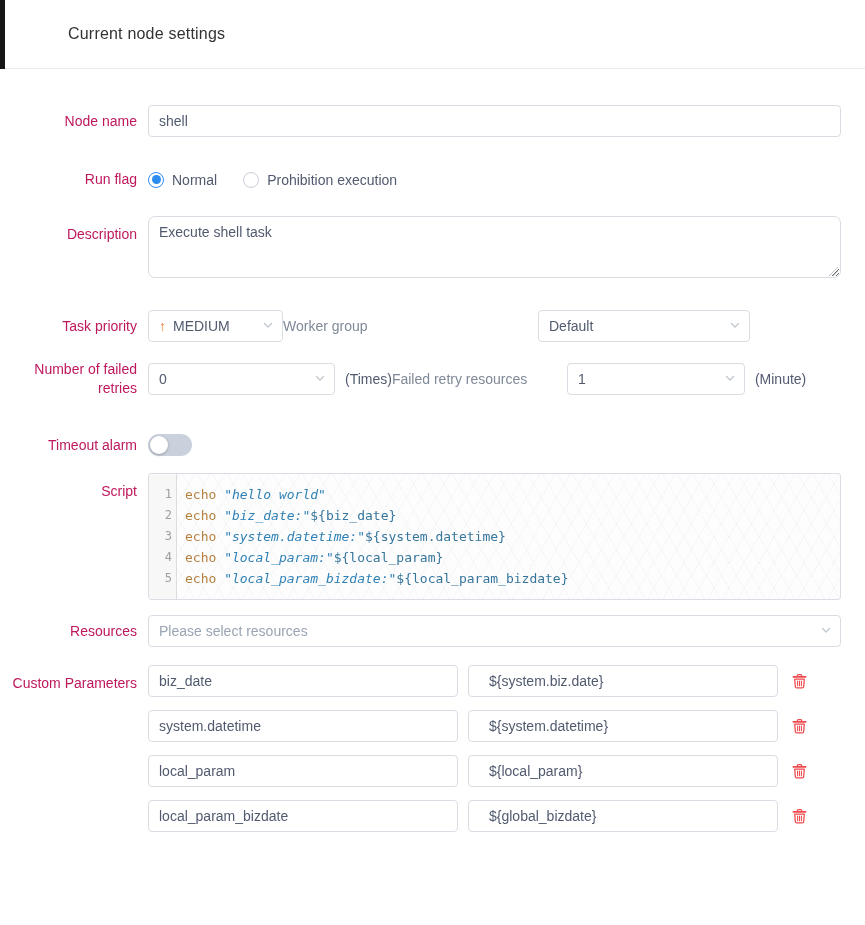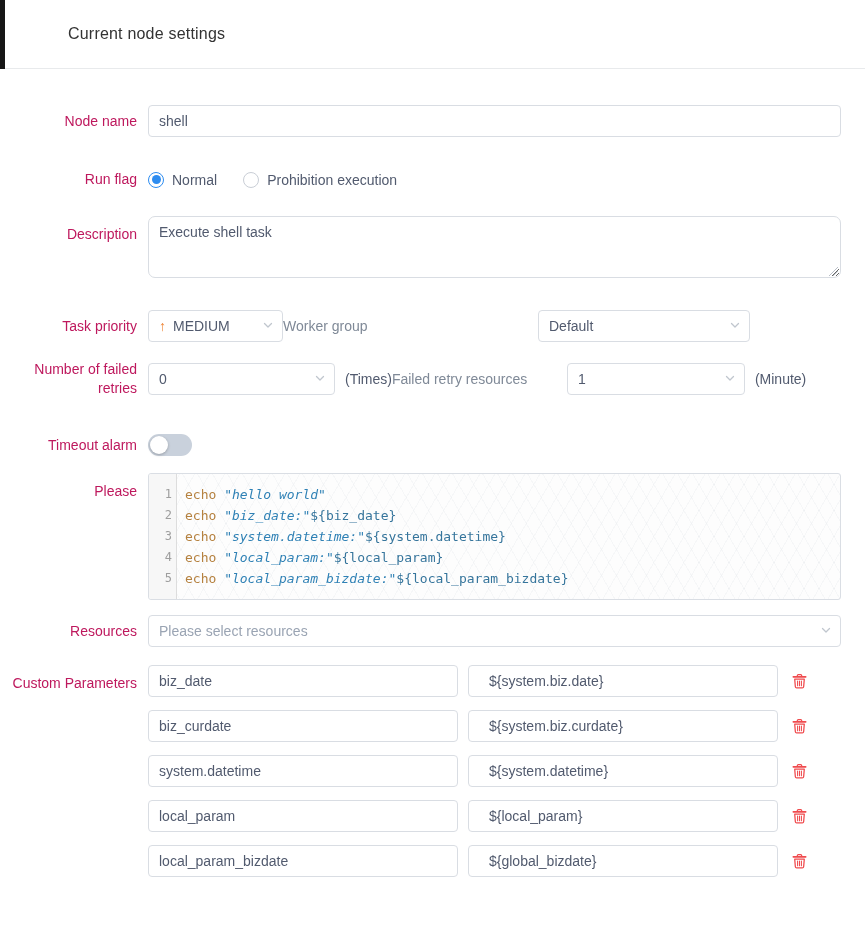--- a/index.html
+++ b/index.html
@@ -176,21 +176,21 @@
   <div class="row row-timeout">
     <div class="lbl">Timeout alarm</div>
     <div class="ctl">
       <div class="toggle">
           <div class="knob"></div>
         </div>
     </div>
   </div>
 
   <div class="row row-script">
-    <div class="lbl lbl-top">Please</div>
+    <div class="lbl lbl-top">Script</div>
     <div class="ctl">
       <div class="editor">
         <div class="gutter">
           <div class="ln">1</div>
           <div class="ln">2</div>
           <div class="ln">3</div>
           <div class="ln">4</div>
           <div class="ln">5</div>
         </div>
         <div class="codes">
@@ -228,32 +228,20 @@
         <span class="icon-btn">
           <svg width="17" height="17" viewBox="0 0 16 16" fill="none" stroke="#f04b4e" stroke-width="1.2" stroke-linecap="round" stroke-linejoin="round">
               <path d="M6 3 V2.4 a.8.8 0 0 1 .8-.8 h2.4 a.8.8 0 0 1 .8.8 V3"></path>
               <path d="M2.2 3.6 h11.6" stroke-width="1.6"></path>
               <path d="M3.5 5.8 h9 l-.6 7.2 a1.2 1.2 0 0 1 -1.2 1.1 H5.3 a1.2 1.2 0 0 1 -1.2-1.1 z"></path>
               <path d="M6.2 7.6 v4.4 M8 7.6 v4.4 M9.8 7.6 v4.4" stroke-width="1"></path>
             </svg>
         </span>
       </div>
 
-      <div class="param-row">
-        <input class="txt param-key" value="biz_curdate" style="">
-        <input class="txt param-val" value="${system.biz.curdate}" style="">
-        <span class="icon-btn">
-          <svg width="17" height="17" viewBox="0 0 16 16" fill="none" stroke="#f04b4e" stroke-width="1.2" stroke-linecap="round" stroke-linejoin="round">
-              <path d="M6 3 V2.4 a.8.8 0 0 1 .8-.8 h2.4 a.8.8 0 0 1 .8.8 V3"></path>
-              <path d="M2.2 3.6 h11.6" stroke-width="1.6"></path>
-              <path d="M3.5 5.8 h9 l-.6 7.2 a1.2 1.2 0 0 1 -1.2 1.1 H5.3 a1.2 1.2 0 0 1 -1.2-1.1 z"></path>
-              <path d="M6.2 7.6 v4.4 M8 7.6 v4.4 M9.8 7.6 v4.4" stroke-width="1"></path>
-            </svg>
-        </span>
-      </div>
 
       <div class="param-row">
         <input class="txt param-key" value="system.datetime" style="">
         <input class="txt param-val" value="${system.datetime}" style="">
         <span class="icon-btn">
           <svg width="17" height="17" viewBox="0 0 16 16" fill="none" stroke="#f04b4e" stroke-width="1.2" stroke-linecap="round" stroke-linejoin="round">
               <path d="M6 3 V2.4 a.8.8 0 0 1 .8-.8 h2.4 a.8.8 0 0 1 .8.8 V3"></path>
               <path d="M2.2 3.6 h11.6" stroke-width="1.6"></path>
               <path d="M3.5 5.8 h9 l-.6 7.2 a1.2 1.2 0 0 1 -1.2 1.1 H5.3 a1.2 1.2 0 0 1 -1.2-1.1 z"></path>
               <path d="M6.2 7.6 v4.4 M8 7.6 v4.4 M9.8 7.6 v4.4" stroke-width="1"></path>

